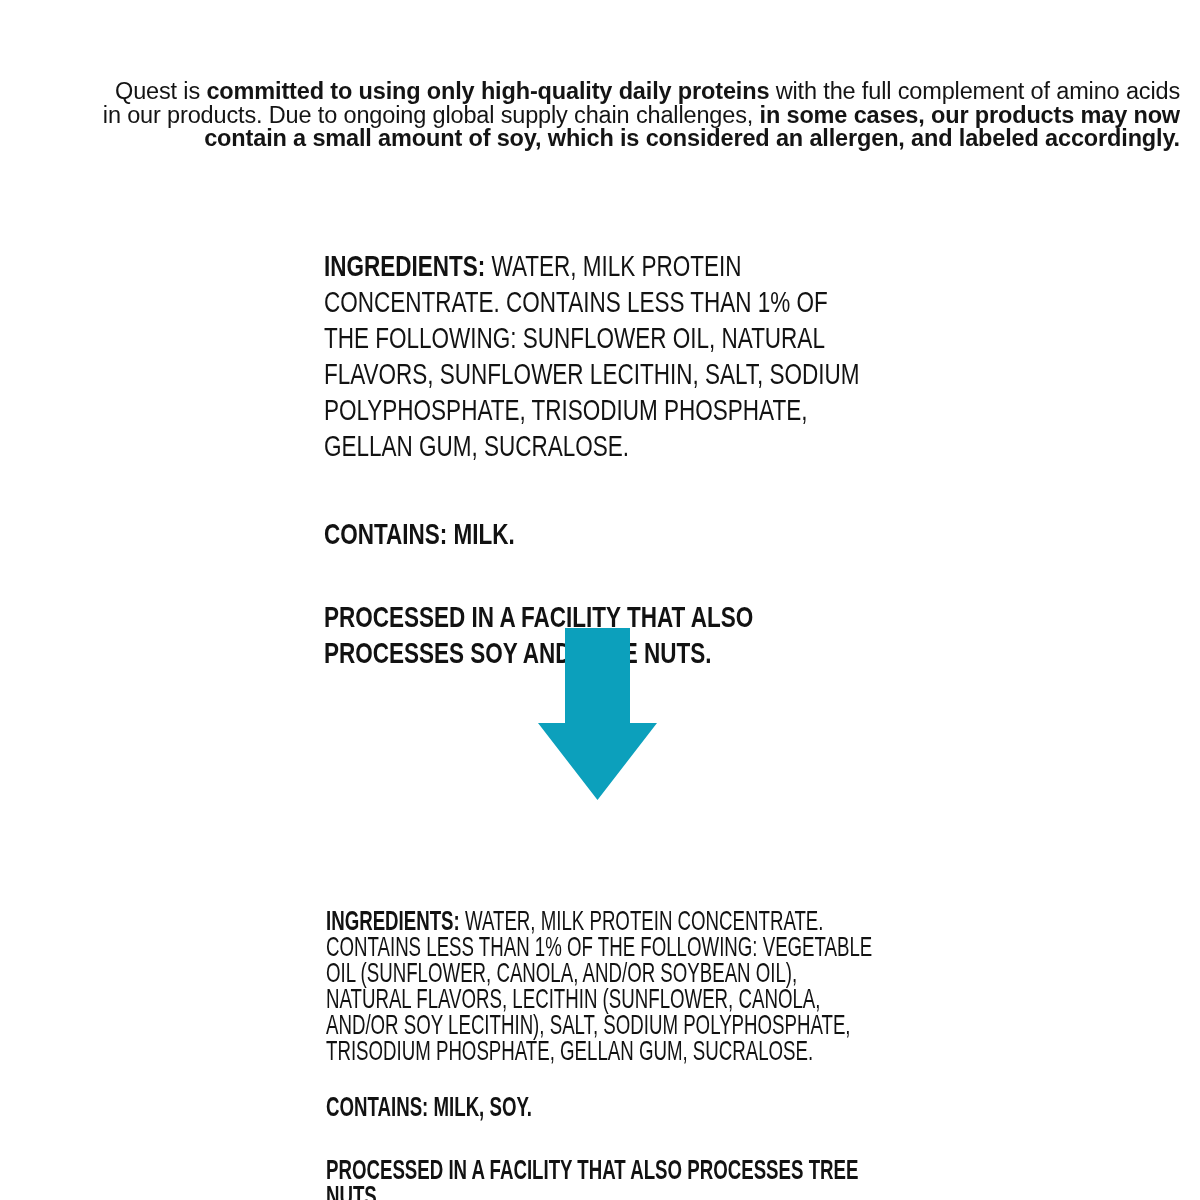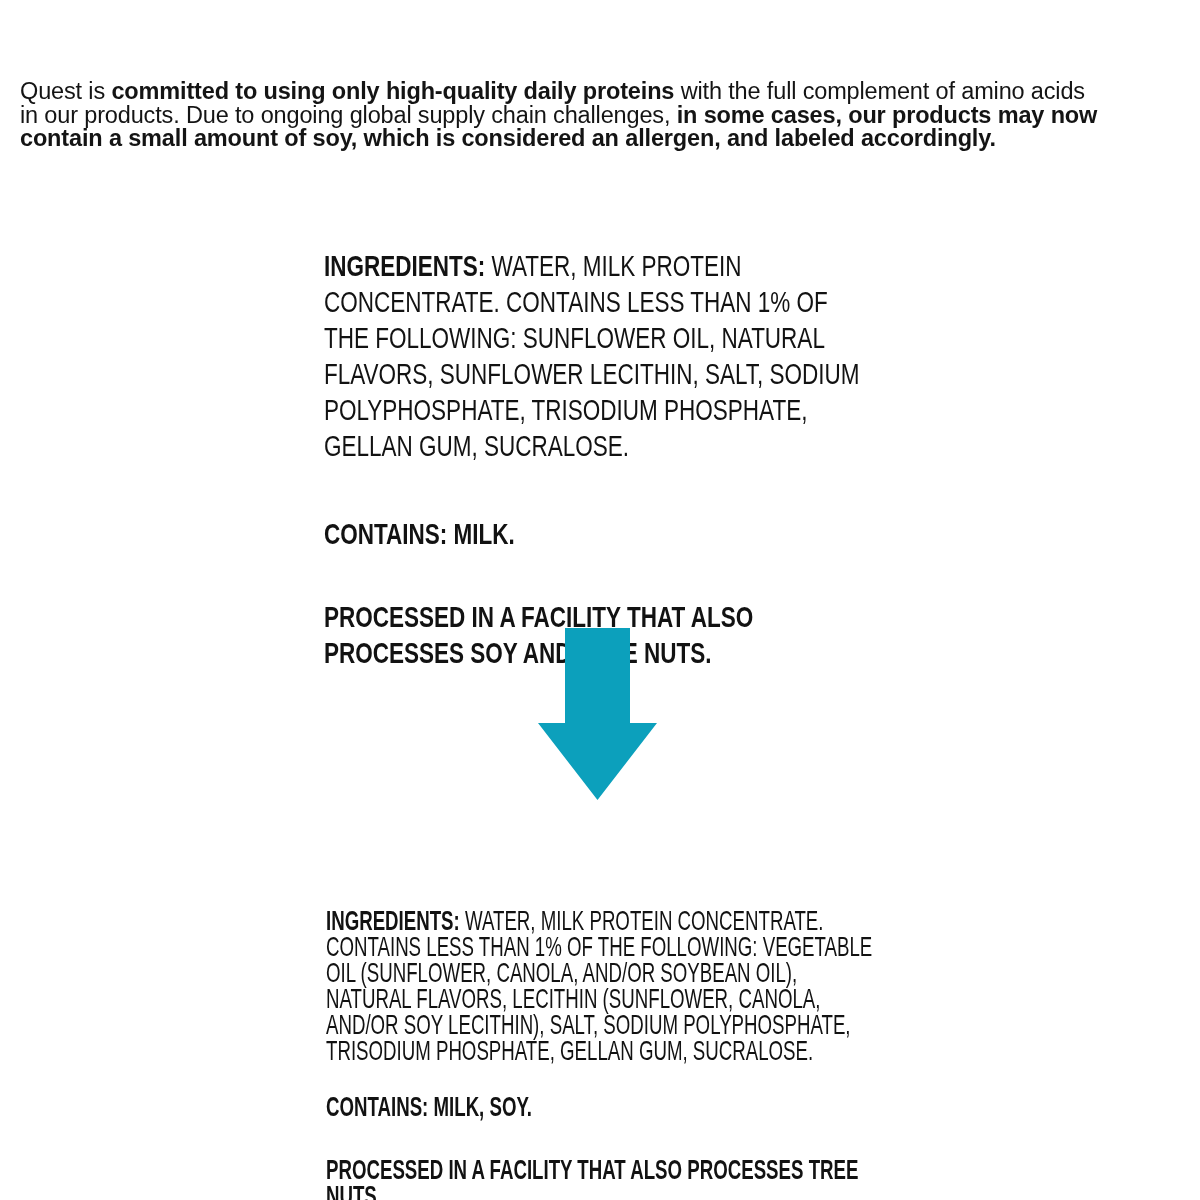--- a/index.html
+++ b/index.html
@@ -13,21 +13,21 @@
     overflow: hidden;
   }
   p { margin: 0; }
 
   
   .intro {
     position: absolute;
     left: 20px;
     top: 80px;
     width: 1160px;
-    text-align: left;
+    text-align: right;
     font-size: 23.5px;
     line-height: 23.5px;
     letter-spacing: -0.15px;
     white-space: pre-line;
   }
   .intro b { font-weight: bold; }
 
   
   .block {
     position: absolute;

